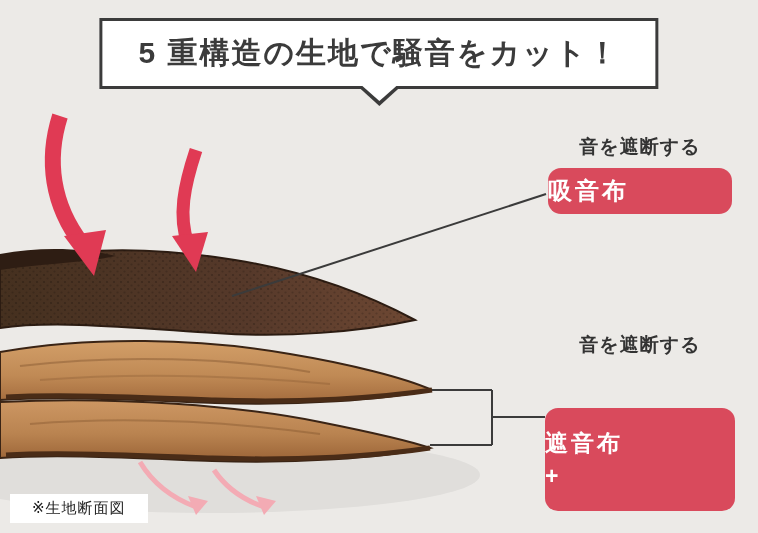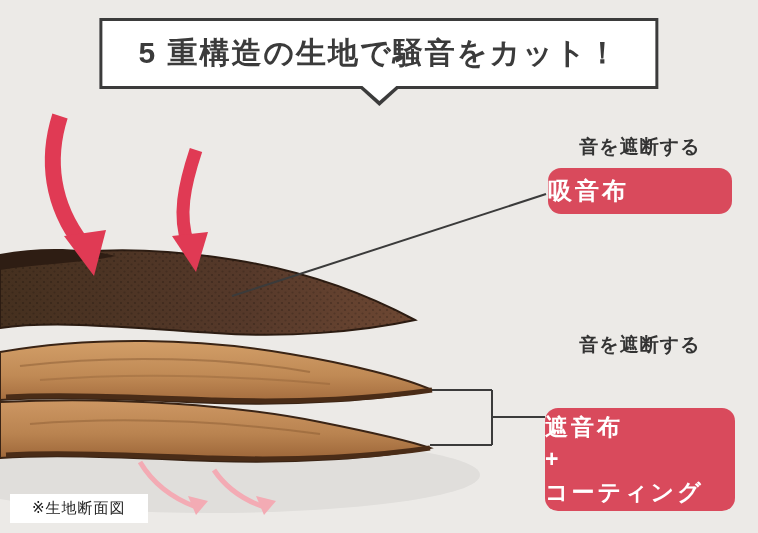--- a/index.html
+++ b/index.html
@@ -163,18 +163,17 @@
 
   <div class="side-caption caption-absorb">音を遮断する</div>
   <div class="red-box box-absorb">
     <span>吸音布</span>
   </div>
 
   <div class="side-caption caption-block">音を遮断する</div>
   <div class="red-box box-block">
     <span>遮音布</span>
     <span>+</span>
-    <span>コーティング</span>
   </div>
 
   <div class="footnote">※生地断面図</div>
 
 </div>
 
 </body></html>

